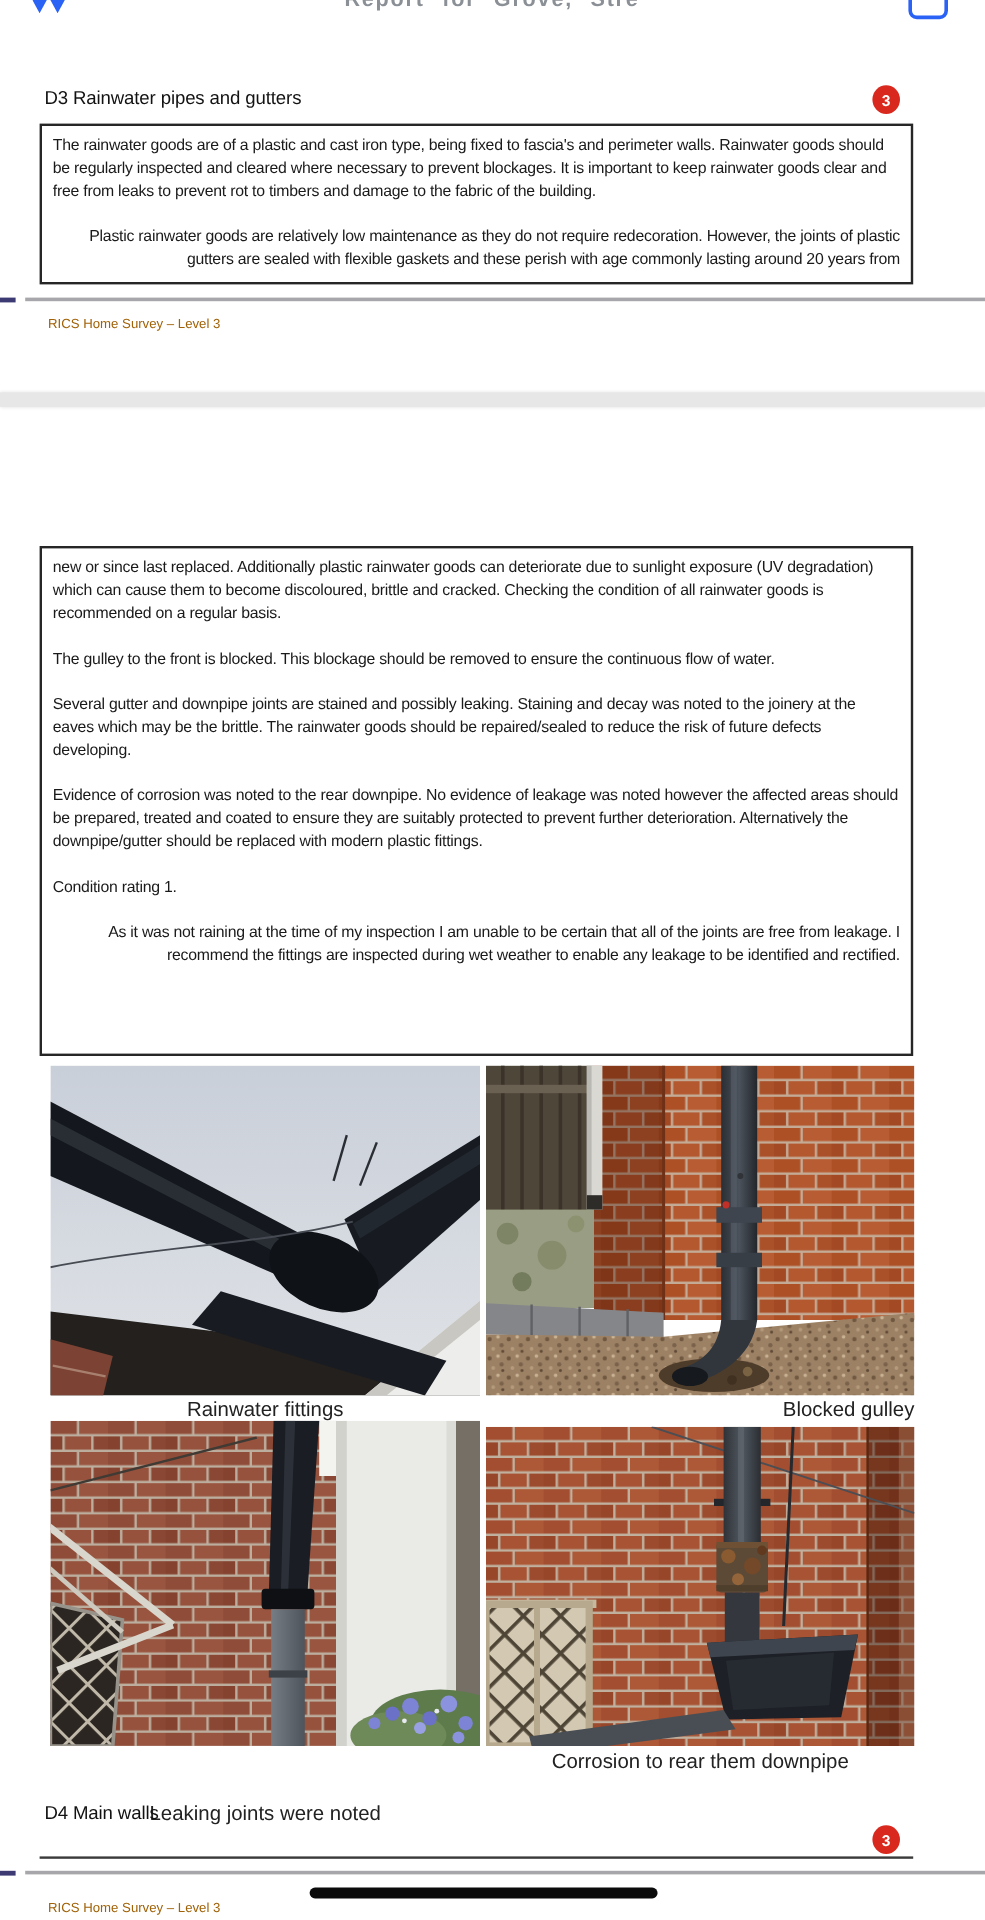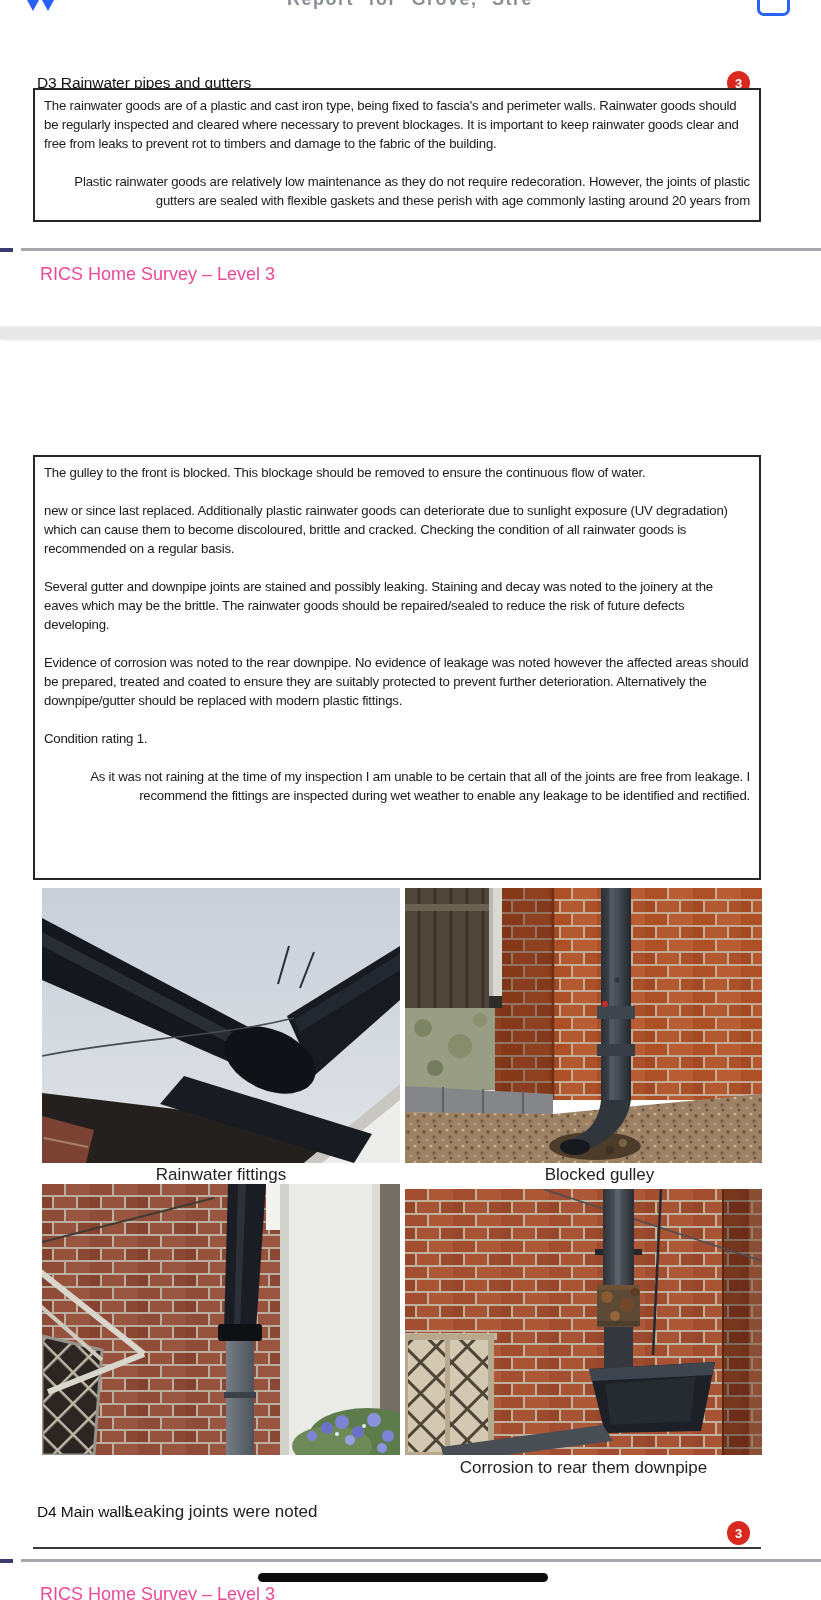--- a/index.html
+++ b/index.html
@@ -13,21 +13,21 @@
   .title-clip span{display:block;margin-top:-11px;font-size:18px;font-weight:bold;
     color:var(--title-grey,#8b9097);letter-spacing:1.5px;word-spacing:8px;white-space:nowrap;}
   .sq-icon{top:-17px;left:757px;width:27px;height:27px;border:3.5px solid var(--icon-blue,#2a62f5);border-radius:7px;}
   
   .section-heading{font-size:15.5px;font-weight:normal;color:#121212;letter-spacing:-0.1px;white-space:nowrap;}
   .badge{width:23px;height:24px;border-radius:50%;background:var(--badge-red,#d9291e);color:#fff;
     font-size:13px;font-weight:bold;display:flex;align-items:center;justify-content:center;}
   .textbox{border:2px solid var(--border-dark,#262626);padding:6px 9px;box-sizing:border-box;background:#fff;}
   .textbox p{margin:0 0 19px 0;font-size:13.2px;line-height:19px;letter-spacing:-0.2px;color:#1a1a1a;}
   .textbox p:last-child{margin-bottom:0;text-align:right;}
-  .footer-text{font-size:18px;color:#ec4899;white-space:nowrap;}
+  .footer-text{font-size:11px;color:#a16207;white-space:nowrap;}
   .rule-grey{height:3px;background:var(--line-grey,#a7a7ab);}
   .rule-purple{height:4px;background:var(--accent-purple,#3d3972);}
   .rule-dark{height:2px;background:#3a3a3a;}
   .page-gap{left:0;width:821px;height:12px;background:var(--gap-grey,#e7e7e7);
     box-shadow:0 1px 3px rgba(0,0,0,0.10), 0 -1px 2px rgba(0,0,0,0.06);}
   .caption{font-size:17px;color:#222;text-align:center;}
   .photo{display:block;}
   .home-indicator{width:290px;height:9px;border-radius:5px;background:#0b0b0b;}
 </style>
 </head>
@@ -40,34 +40,34 @@
     <polygon points="15,0 21,11 27,0" fill="#2a62f5"></polygon>
   </svg>
   <div class="abs title-clip">
     <span>Report for Grove, Stre</span>
   </div>
   <div class="abs sq-icon"></div>
 
   <div class="abs section-heading" style="top:74px;left:37px;">D3 Rainwater pipes and gutters</div>
   <div class="abs badge" style="top:71px;left:727px;">3</div>
 
-  <div class="abs textbox" style="top:88px;left:33px;width:728px;height:134px;">
+  <div class="abs textbox" style="top:103px;left:33px;width:728px;height:134px;">
     <p>The rainwater goods are of a plastic and cast iron type, being fixed to fascia's and perimeter walls. Rainwater goods should be regularly inspected and cleared where necessary to prevent blockages. It is important to keep rainwater goods clear and free from leaks to prevent rot to timbers and damage to the fabric of the building.</p>
     <p>Plastic rainwater goods are relatively low maintenance as they do not require redecoration. However, the joints of plastic gutters are sealed with flexible gaskets and these perish with age commonly lasting around 20 years from</p>
   </div>
 
   <div class="abs rule-purple" style="top:248px;left:0;width:13px;"></div>
   <div class="abs rule-grey" style="top:248px;left:21px;width:800px;"></div>
   <div class="abs footer-text" style="top:264px;left:40px;">RICS Home Survey – Level 3</div>
 
   <div class="abs page-gap" style="top:327px;"></div>
 
   <div class="abs textbox" style="top:455px;left:33px;width:728px;height:425px;">
+    <p>new or since last replaced. Additionally plastic rainwater goods can deteriorate due to sunlight exposure (UV degradation) which can cause them to become discoloured, brittle and cracked. Checking the condition of all rainwater goods is recommended on a regular basis.</p>
     <p>The gulley to the front is blocked. This blockage should be removed to ensure the continuous flow of water.</p>
-    <p>new or since last replaced. Additionally plastic rainwater goods can deteriorate due to sunlight exposure (UV degradation) which can cause them to become discoloured, brittle and cracked. Checking the condition of all rainwater goods is recommended on a regular basis.</p>
     <p>Several gutter and downpipe joints are stained and possibly leaking. Staining and decay was noted to the joinery at the eaves which may be the brittle. The rainwater goods should be repaired/sealed to reduce the risk of future defects developing.</p>
     <p>Evidence of corrosion was noted to the rear downpipe. No evidence of leakage was noted however the affected areas should be prepared, treated and coated to ensure they are suitably protected to prevent further deterioration. Alternatively the downpipe/gutter should be replaced with modern plastic fittings.</p>
     <p>Condition rating 1.</p>
     <p>As it was not raining at the time of my inspection I am unable to be certain that all of the joints are free from leakage. I recommend the fittings are inspected during wet weather to enable any leakage to be identified and rectified.</p>
   </div>
 
   <svg class="abs photo" style="top:888px;left:42px;" width="358" height="275" viewBox="0 0 358 275">
     <defs>
       <linearGradient id="sky1" x1="0" y1="0" x2="0" y2="1">
         <stop offset="0" stop-color="#c9cfd9"></stop>
@@ -140,21 +140,21 @@
     <rect x="204" y="0" width="5" height="212" fill="#5d656f" opacity="0.5"></rect>
     <rect x="192" y="118" width="38" height="13" fill="#3f454e"></rect>
     <rect x="192" y="156" width="38" height="12" fill="#383e46"></rect>
     <path d="M196,212 C194,234 182,246 164,252 L164,266 C192,262 222,244 226,212 Z" fill="#31363d"></path>
     <ellipse cx="170" cy="259" rx="15" ry="8" fill="#16191d"></ellipse>
     <circle cx="200" cy="116" r="3" fill="#c03028"></circle>
     <circle cx="212" cy="92" r="2.5" fill="#303338"></circle>
   </svg>
 
   <div class="abs caption" style="top:1165px;left:42px;width:358px;">Rainwater fittings</div>
-  <div class="abs caption" style="top:1165px;left:421px;width:357px;">Blocked gulley</div>
+  <div class="abs caption" style="top:1165px;left:405px;width:357px;text-align:right;">Blocked gulley</div>
 
   <svg class="abs photo" style="top:1184px;left:42px;" width="358" height="271" viewBox="0 0 358 271">
     <defs>
       <pattern id="brickB" width="48" height="26" patternUnits="userSpaceOnUse">
         <rect width="48" height="26" fill="#bcae9e"></rect>
         <rect x="0" y="0" width="22" height="11" fill="#8f4c38"></rect>
         <rect x="24" y="0" width="24" height="11" fill="#9a5540"></rect>
         <rect x="0" y="13" width="10" height="11" fill="#84422f"></rect>
         <rect x="12" y="13" width="22" height="11" fill="#96523d"></rect>
         <rect x="36" y="13" width="12" height="11" fill="#8a4734"></rect>

